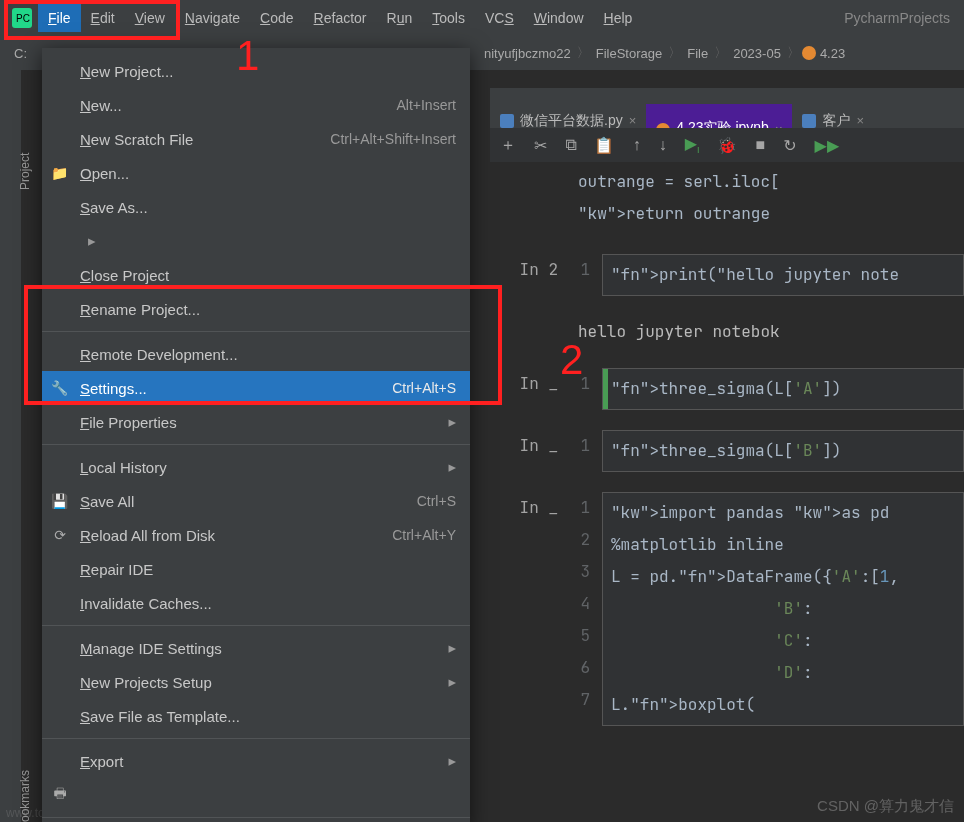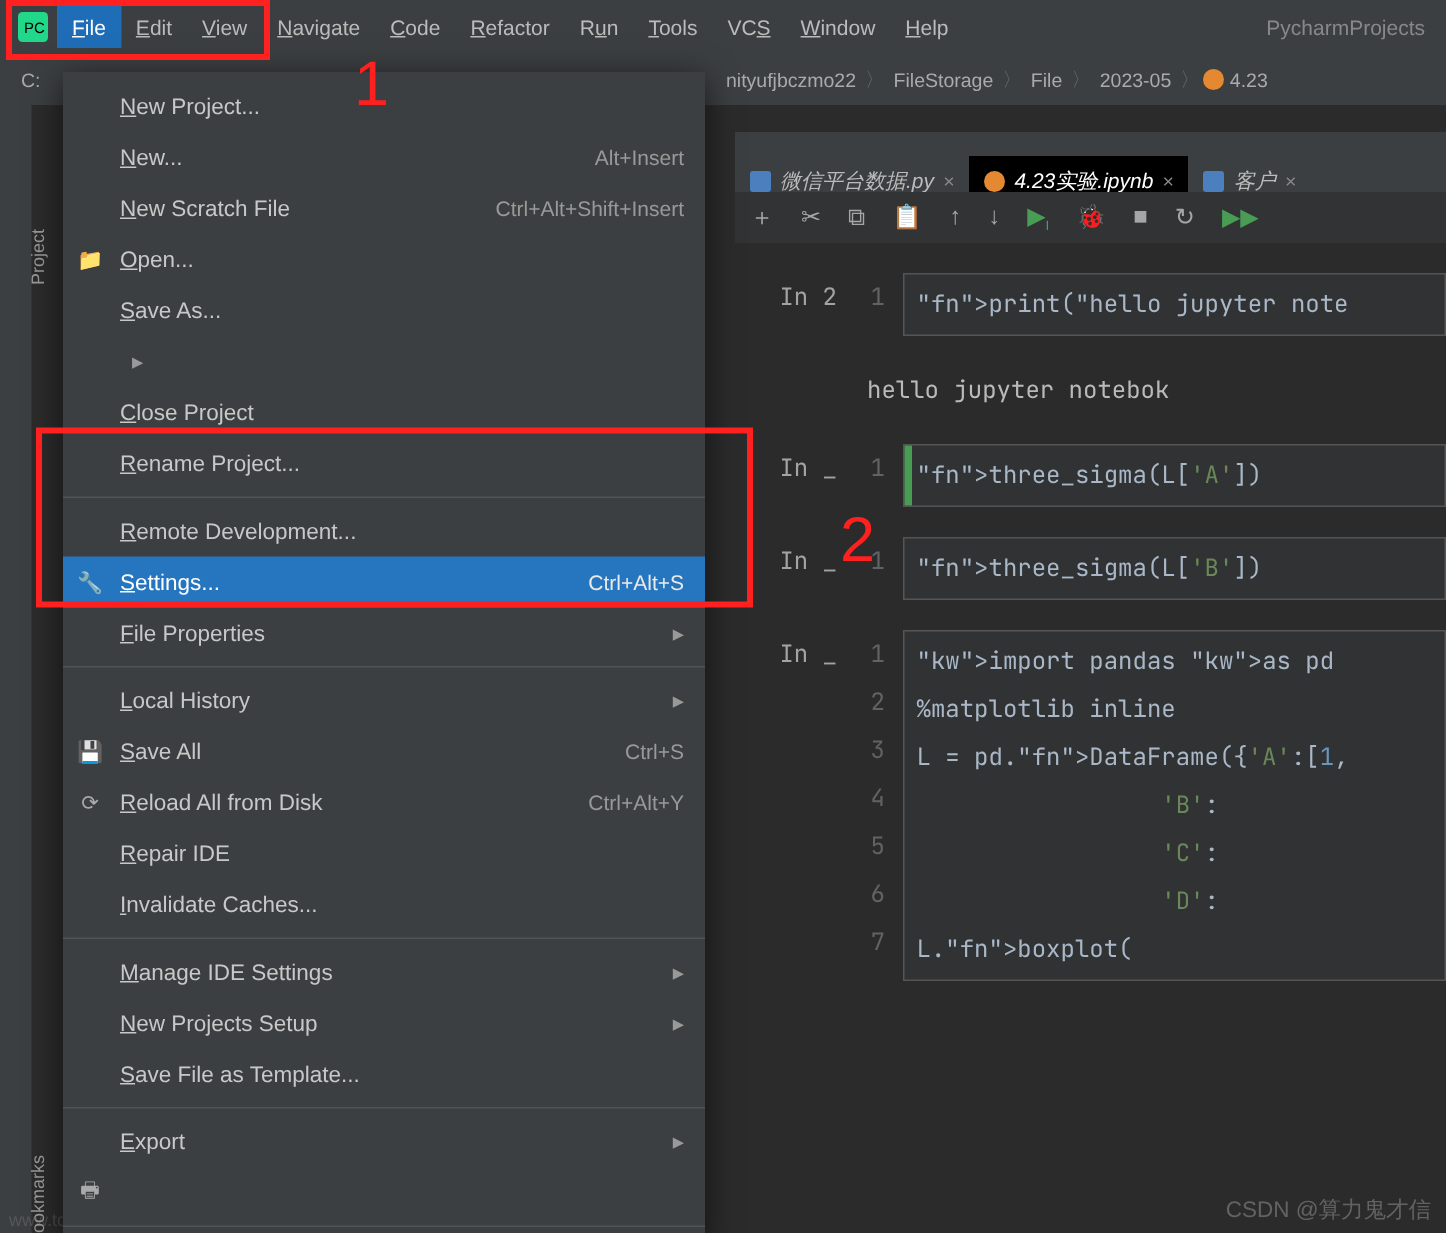--- a/index.html
+++ b/index.html
@@ -115,36 +115,36 @@
 }
 .dropdown .row .arrow { color: #999; margin-left: 8px; }
 .u { text-decoration: underline; }
 .tabs {
   position: absolute;
   left: 490px; top: 88px; right: 0;
   height: 52px;
   background: #3c3f41;
   display: flex;
   align-items: end;
-  font-style: italic;
 }
 .tabs .tab {
   height: 36px;
   display: flex;
   align-items: center;
   padding: 0 10px;
   color: #bbb;
   font-size: 14px;
   gap: 6px;
   border-bottom: 3px solid transparent;
 }
 .tabs .tab.active {
-  background: #000000;
+  background: #4c1d95;
   border-bottom: 3px solid #3e86d4;
   color: #fff;
+  align-items: flex-end;
 }
 .tabs .tab .x { color: #888; font-size: 13px; }
 .toolbar-run {
   position: absolute;
   left: 490px; top: 128px; right: 0;
   height: 34px;
   background: #313335;
   display: flex;
   align-items: center;
   padding: 0 10px;
@@ -395,20 +395,24 @@
   <span class="tbtn" style="color:#499c54">▶<sub style="font-size:9px">I</sub></span>
   <span class="tbtn" style="color:#e05555">🐞</span>
   <span class="tbtn">■</span>
   <span class="tbtn">↻</span>
   <span class="tbtn" style="color:#499c54">▶▶</span>
 </div>
 
 <div class="editor" id="editor">
     <div class="cell-block">
       <div class="cell-prompt"></div>
+      <div class="code-area">
+        <div class="codeline">outrange = serl.iloc[</div>
+        <div class="codeline"><span class="&lt;span">"kw"</span>&gt;return outrange</div>
+      </div>
     </div>
     <div class="cell-block">
       <div class="cell-prompt">In 2</div>
       <div class="gutter">
         <div>1</div>
       </div>
       <div class="code-area boxed">
         <div class="codeline"><span class="&lt;span">"fn"</span>&gt;print("hello jupyter note</div>
       </div>
     </div>

